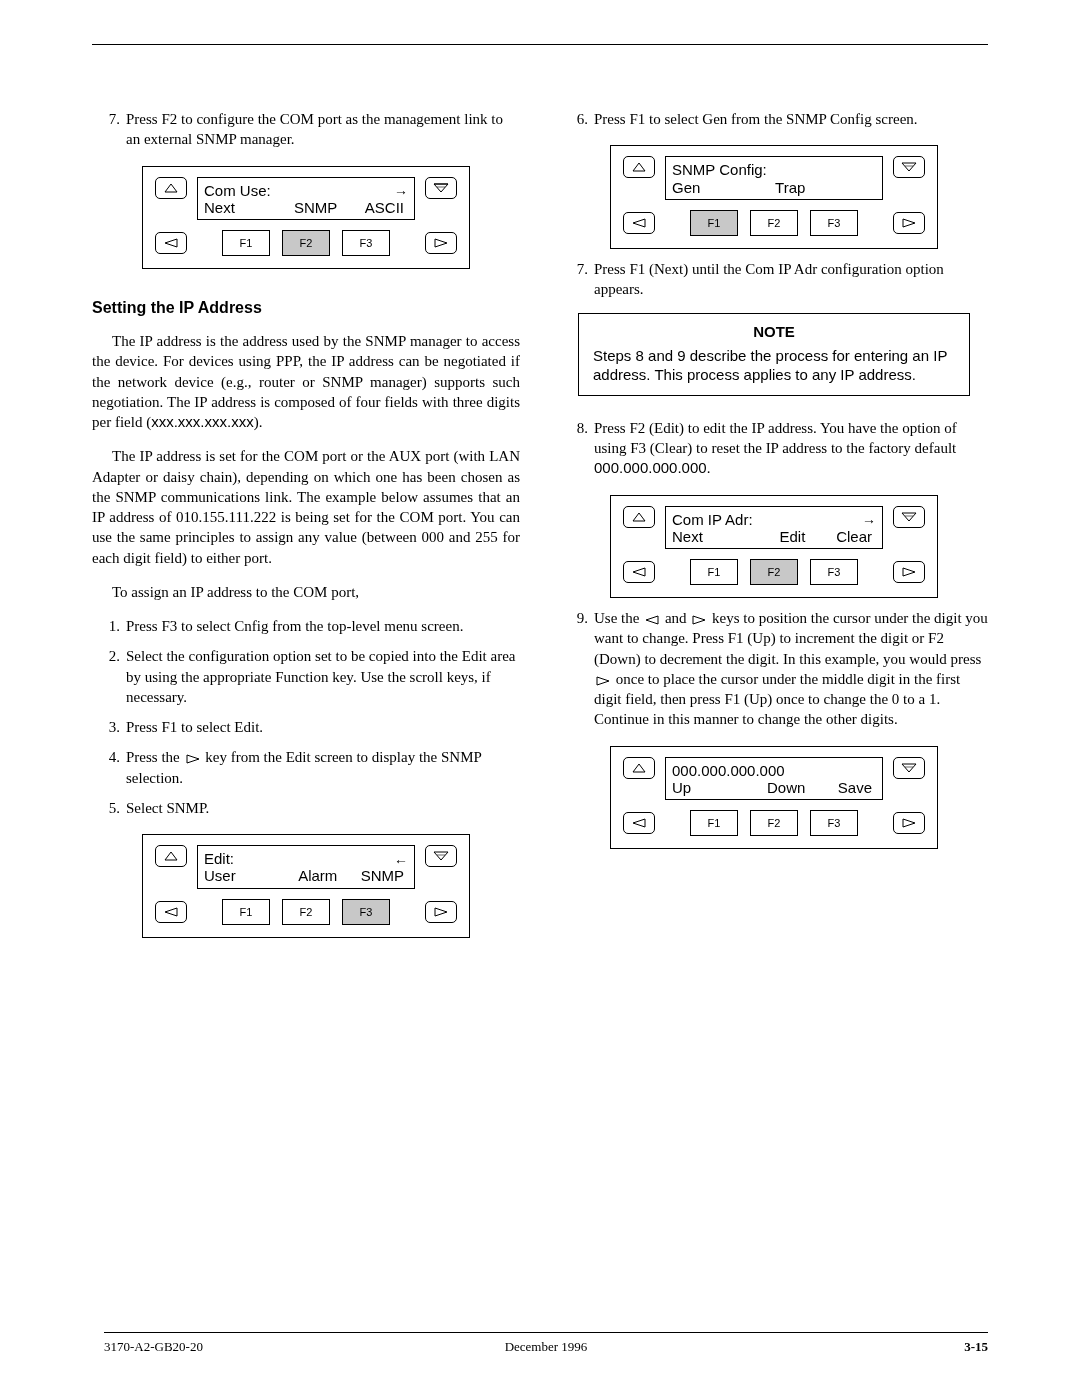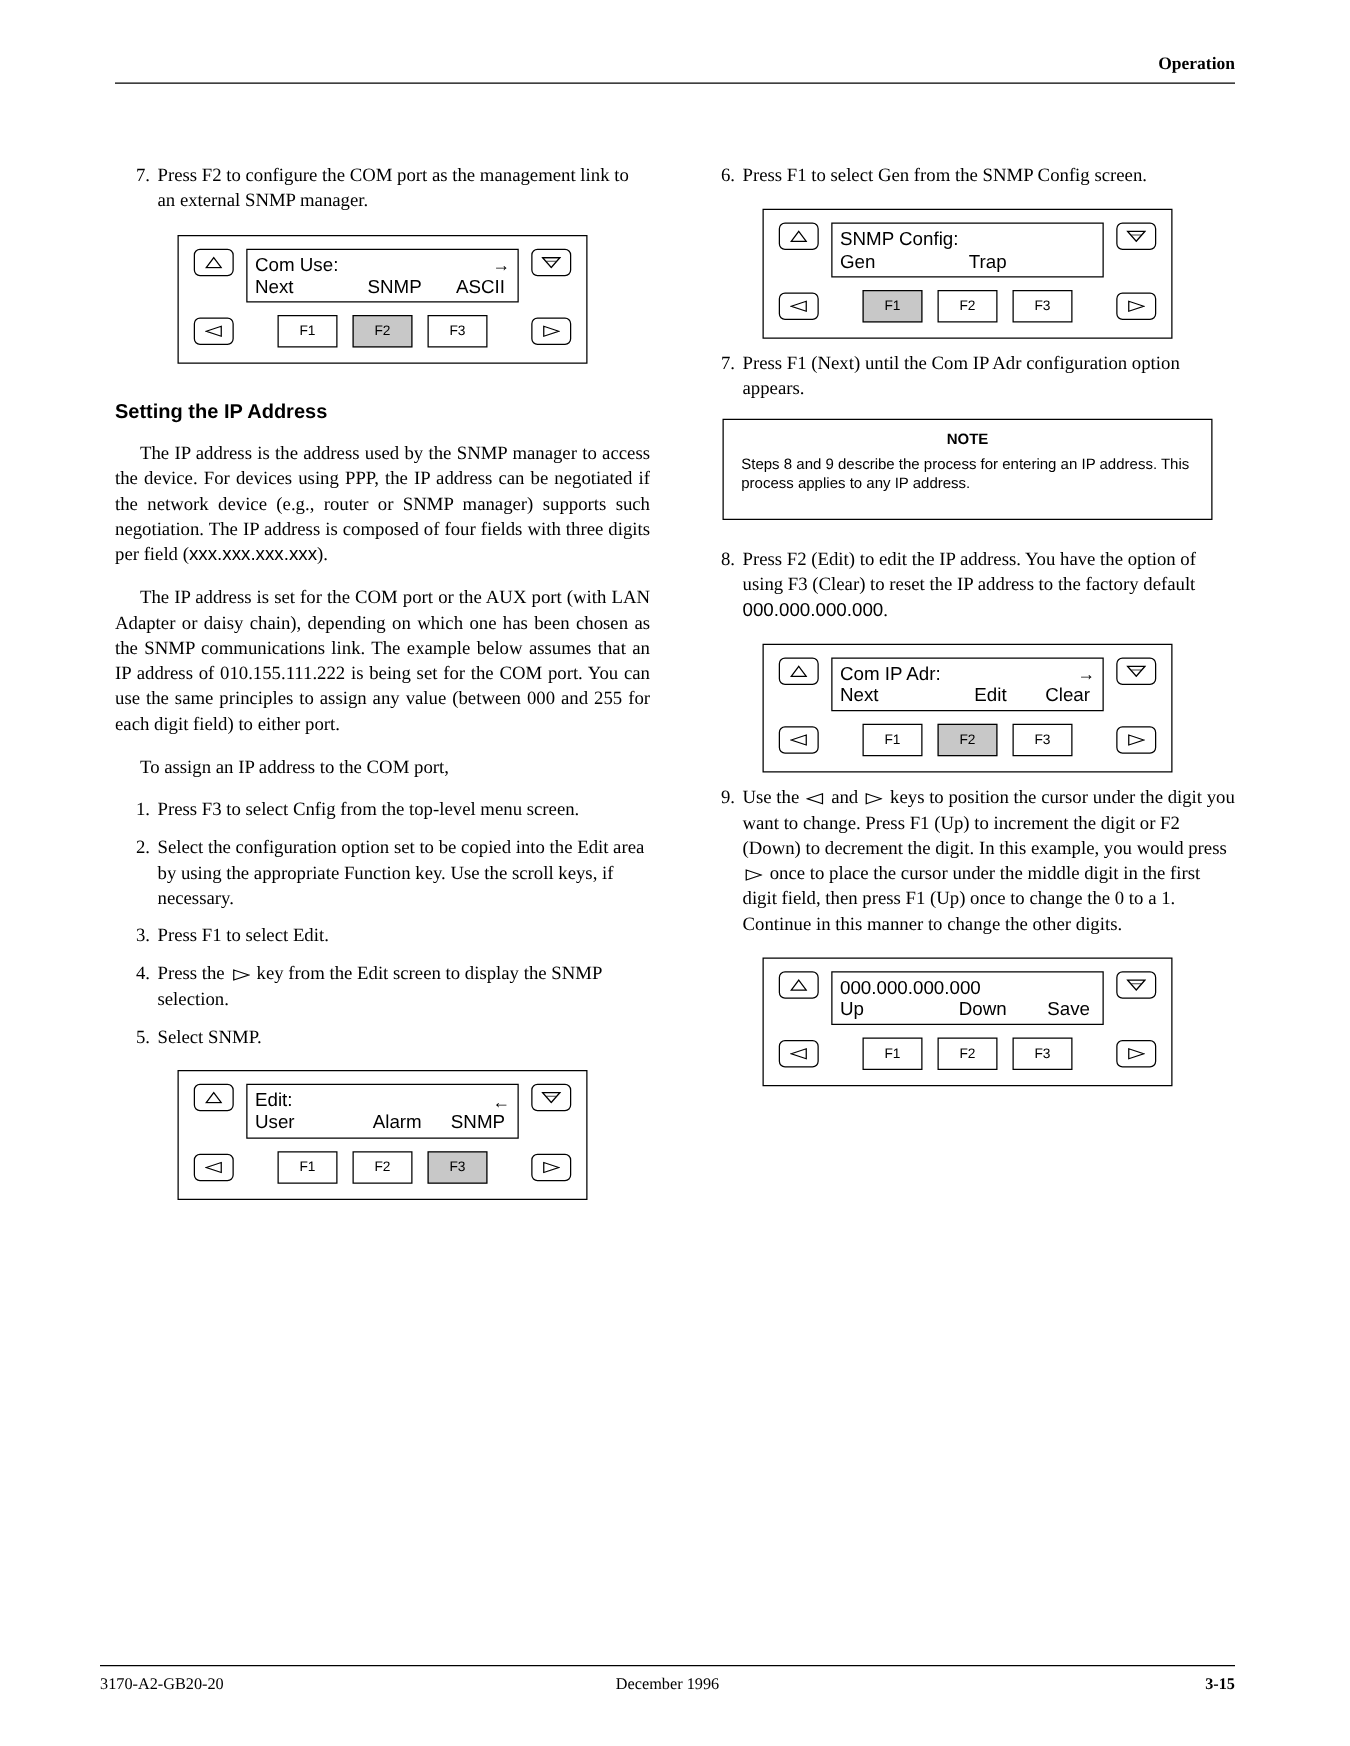--- a/index.html
+++ b/index.html
@@ -24,36 +24,33 @@
   .screen .l2 span{flex:1}
   .screen .l2 span:last-child{text-align:right;padding-right:4px}
   .screen .l2 span:nth-child(2){text-align:right}
   .p-bot{display:flex;align-items:center;margin-top:10px;justify-content:center}
   .key{border:1px solid #000;border-radius:5px;width:30px;height:20px;display:flex;align-items:center;justify-content:center;font-size:10px;flex-shrink:0}
   .fkey{border:1px solid #000;width:46px;height:24px;display:flex;align-items:center;justify-content:center;font-family:Helvetica,Arial,sans-serif;font-size:11px}
   .fkey.hl{background:#c8c8c8}
   .frow{display:flex;gap:12px;flex:1;justify-content:center}
   svg{display:block}
   .arrow-r{font-size:14px}
-  .notebox{border:1px solid #000;padding:8px 14px 20px 14px;margin:14px 18px 22px 18px;font-family:Helvetica,Arial,sans-serif;font-size:12px;line-height:1.3}
+  .notebox{border:1px solid #000;padding:8px 14px 10px 14px;margin:14px 18px 22px 18px;font-family:Helvetica,Arial,sans-serif;font-size:15px;line-height:1.3}
   .notebox .nt{text-align:center;font-weight:bold;margin-bottom:4px}
   .tri-inline{display:inline-block;vertical-align:-2px;margin:0 2px}
-  .footer{position:absolute;bottom:42px;left:80px;right:92px}
+  .footer{position:absolute;bottom:42px;left:104px;right:92px}
   .footer hr{border:none;border-top:1px solid #000;margin:0 0 6px 0}
   .frow2{display:flex;justify-content:space-between;font-size:13px}
   .frow2 .c{position:absolute;left:0;right:0;text-align:center}
   .frow2 .r{font-weight:bold}
 </style>
 </head>
 <body>
 
 <div class="page">
-  <div class="header">
-      <span>Operation</span>
-    </div>
   <hr class="rule">
 
   <div class="cols">
 
     <div class="col">
       <div class="step">
         <div class="n">7.</div>
         <div class="t">Press F2 to configure the COM port as the management link to an external SNMP manager.</div>
       </div>
 

